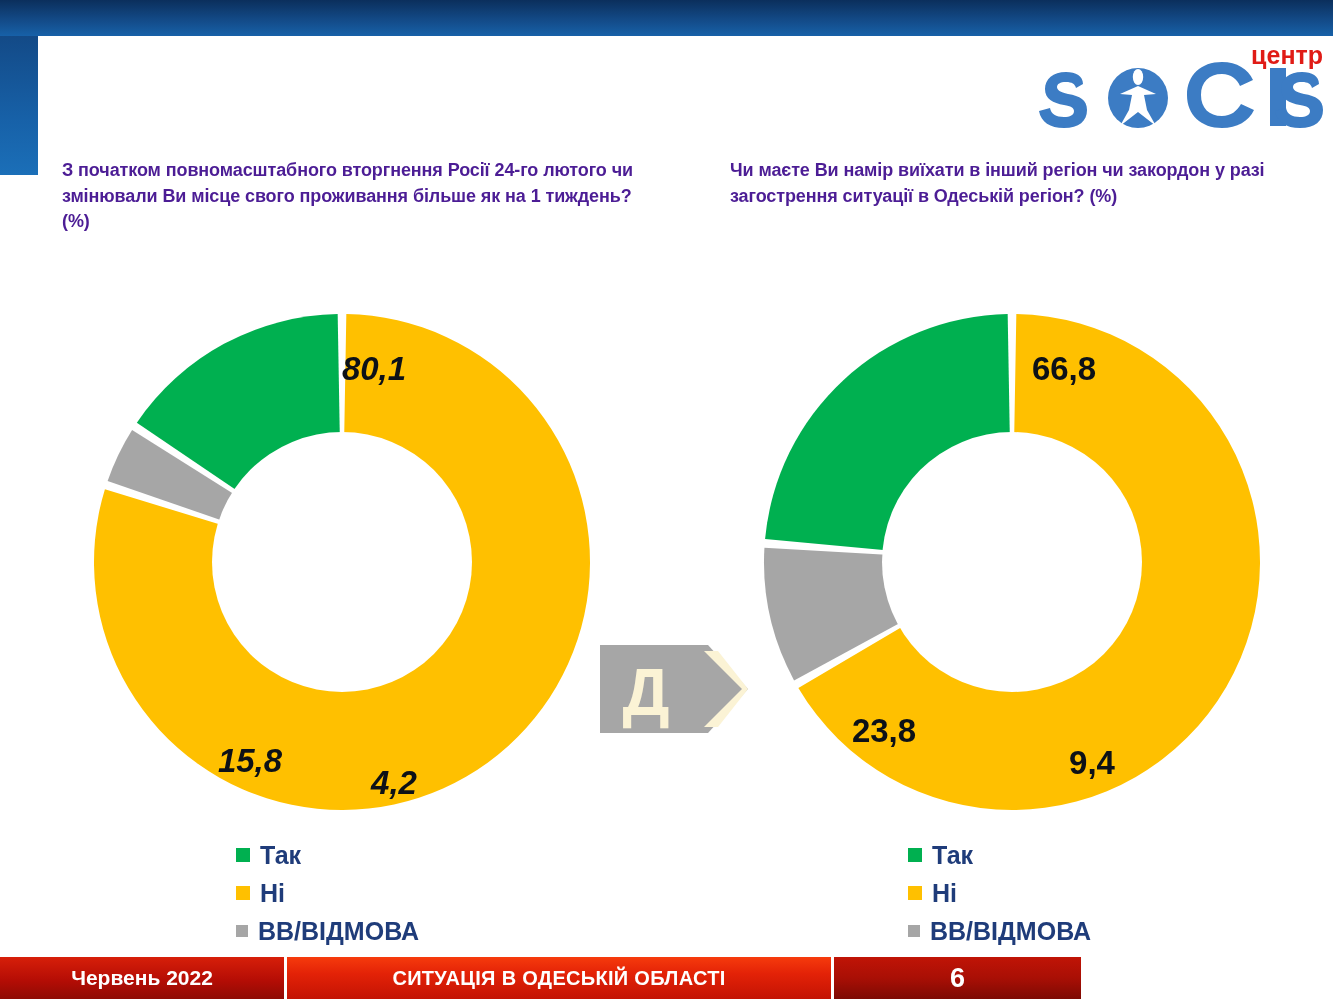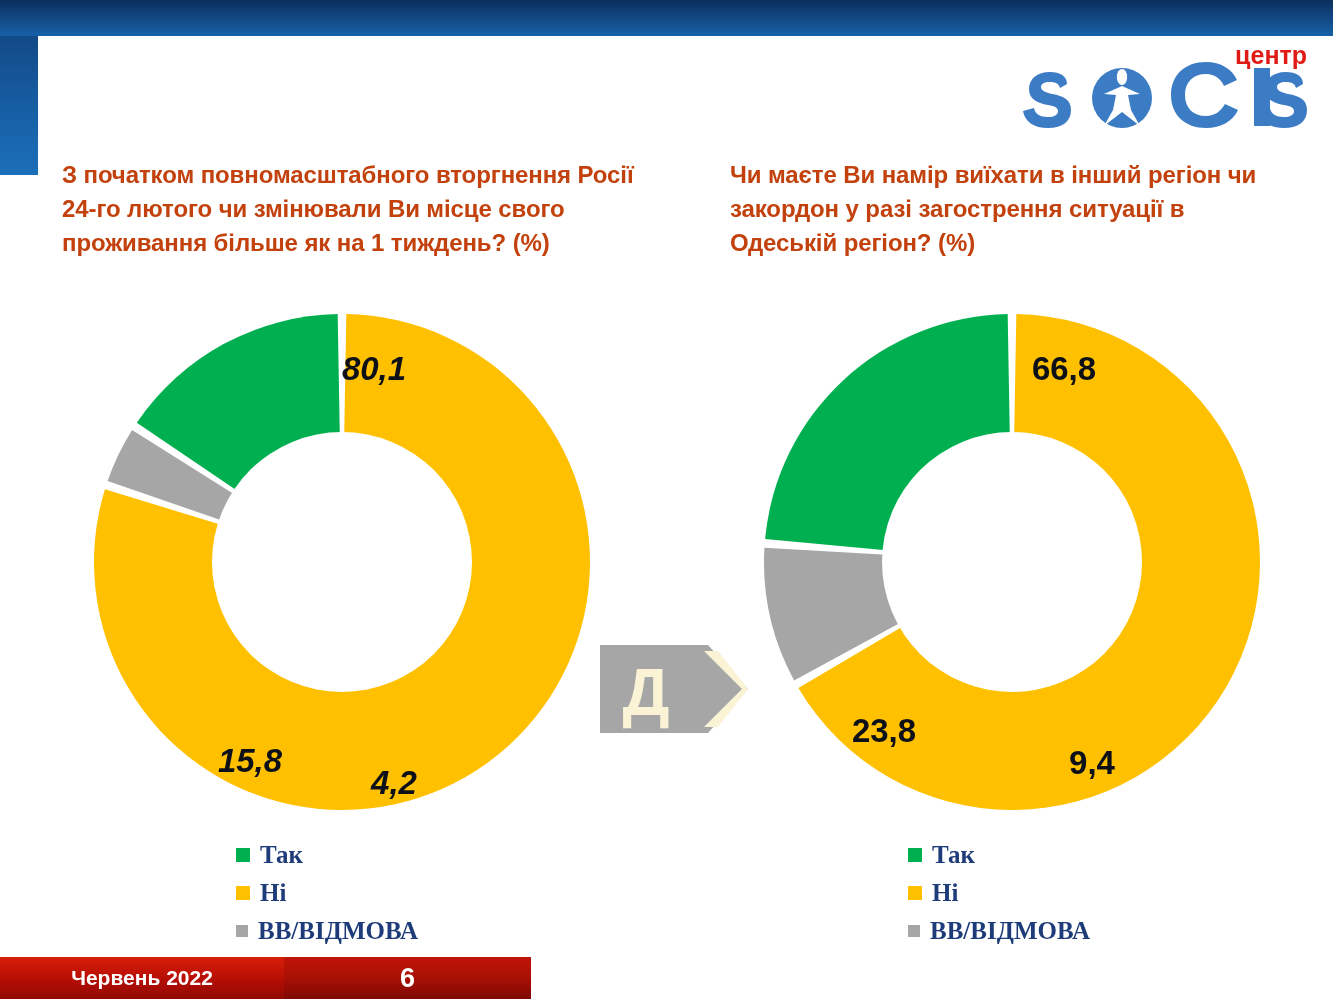--- a/index.html
+++ b/index.html
@@ -25,30 +25,30 @@
   #left-bar {
     position: absolute;
     left: 0; top: 36px;
     width: 38px; height: 139px;
     background: linear-gradient(180deg, #134a87 0%, #1761a8 60%, #1b6fb8 100%);
   }
 
   
   #logo {
     position: absolute;
-    right: 22px; top: 38px;
+    right: 6px; top: 38px;
     width: 290px; height: 100px;
   }
   #logo svg { display: block; }
 
   
   .question {
     position: absolute;
-    color: #c2410c;
-    font-size: 24px;
+    color: #4c1d95;
+    font-size: 18px;
     font-weight: bold;
     line-height: 1.42;
     letter-spacing: -0.1px;
   }
   #question-left  { left: 62px;  top: 158px; width: 590px; }
   #question-right { left: 730px; top: 158px; width: 560px; }
 
   
   .chart-block { position: absolute; top: 282px; width: 560px; height: 560px; }
   #chart-left  { left: 62px; font-style: italic; }
@@ -64,21 +64,21 @@
 
   
   #arrow-badge {
     position: absolute;
     left: 600px; top: 645px;
     width: 148px; height: 88px;
   }
   #arrow-badge svg { display: block; }
 
   
-  .legend { position: absolute; font-family: Liberation Serif, serif; }
+  .legend { position: absolute; }
   #legend-left  { left: 236px; top: 836px; }
   #legend-right { left: 908px; top: 836px; }
   .legend-row {
     display: flex;
     align-items: center;
     height: 38px;
   }
   .legend-swatch {
     width: 14px; height: 14px;
     margin-right: 10px;
@@ -224,14 +224,15 @@
     <span class="legend-text">Ні</span>
   </div>
   <div class="legend-row">
     <span class="legend-swatch small" style="background:#A6A6A6"></span>
     <span class="legend-text">ВВ/ВІДМОВА</span>
   </div>
 </div>
 
 <div id="footer">
   <div id="footer-left" class="footer-cell">Червень 2022</div>
+  <div id="footer-center" class="footer-cell">СИТУАЦІЯ В ОДЕСЬКІЙ ОБЛАСТІ</div>
   <div id="footer-right" class="footer-cell">6</div>
 </div>
 
 </body></html>

